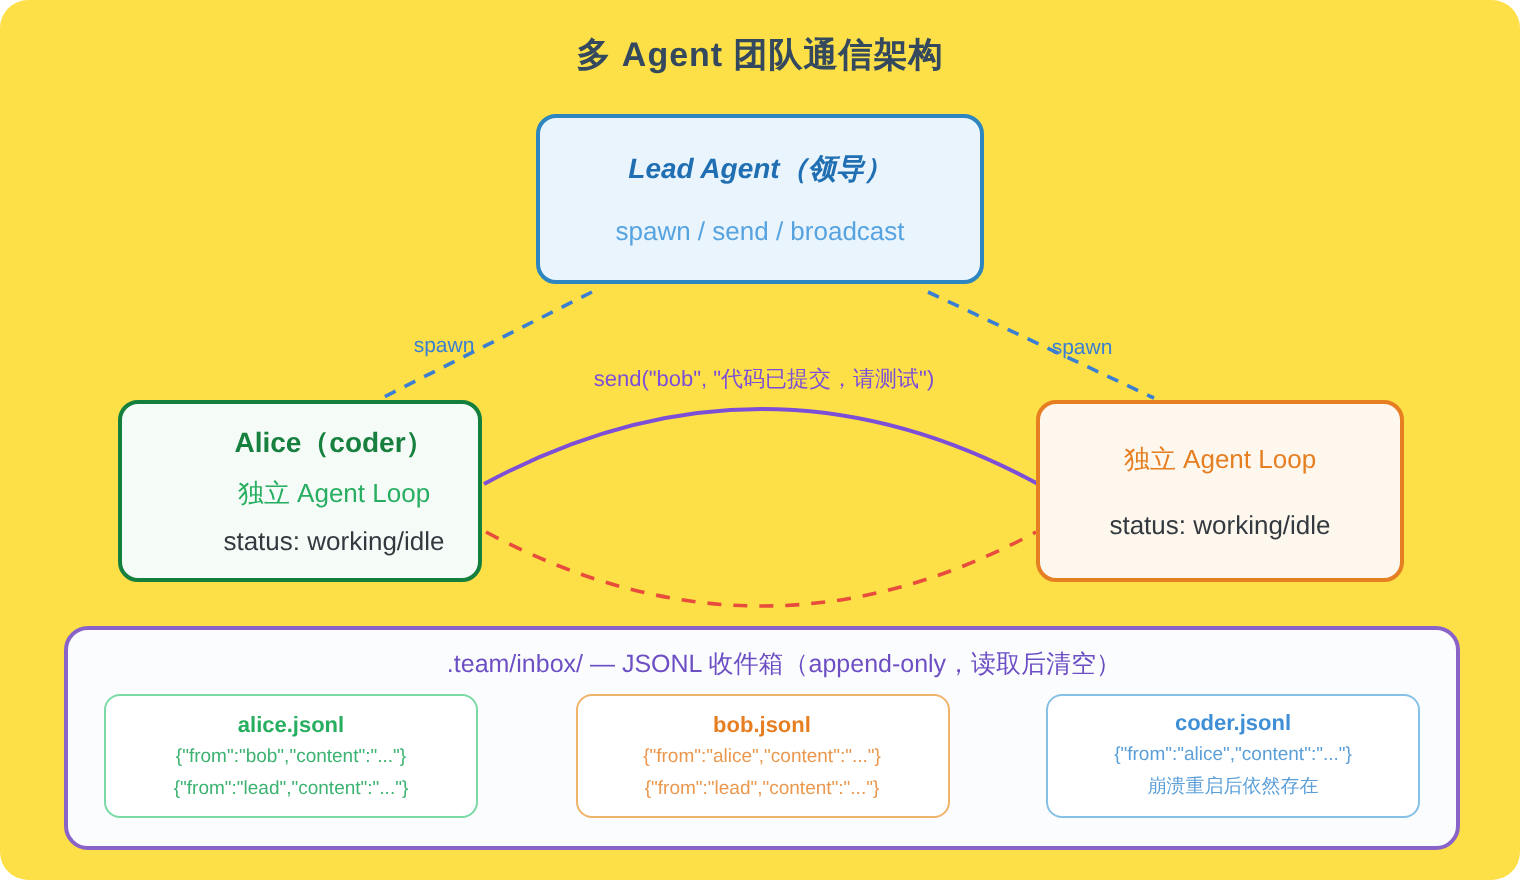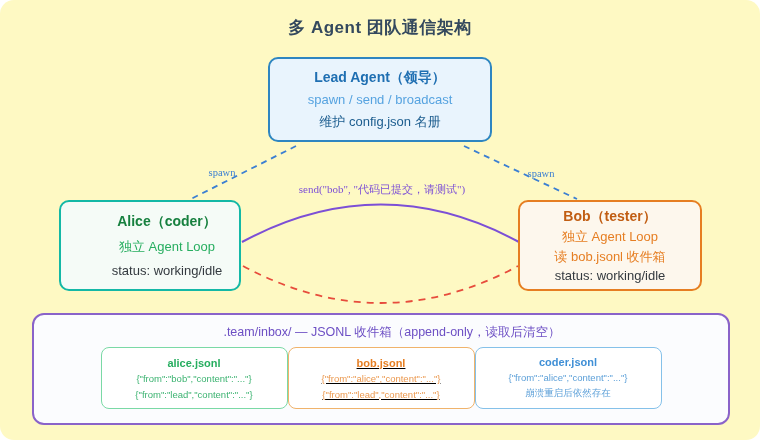--- a/index.html
+++ b/index.html
@@ -1,74 +1,74 @@
 <!DOCTYPE html>
 <html><head>
 <meta charset="utf-8">
 <style>
   html,body{margin:0;padding:0;background:#ffffff;}
   *{box-sizing:border-box;font-family:"Liberation Sans","DejaVu Sans",sans-serif;}
   .canvas{
-    position:relative;width:760px;height:440px;background:#fef9c3;
+    position:relative;width:760px;height:440px;background:#fde047;
     border-radius:14px;overflow:hidden;
   }
   .main-title{
     position:absolute;top:16px;left:0;width:760px;text-align:center;
     font-size:17px;font-weight:bold;color:#34495e;letter-spacing:.5px;
   }
   .node{
     position:absolute;border-radius:10px;display:flex;flex-direction:column;
     justify-content:space-evenly;align-items:center;text-align:center;padding:4px 6px;
   }
   .node .ntitle{font-size:14px;font-weight:600;}
   .node .nline{font-size:13px;}
   
   .lead{left:268px;top:57px;width:224px;height:85px;background:#e9f4fd;border:2px solid #2e86c1;}
-  .lead .ntitle{color:#1f6fb2;}
+  .lead .ntitle{color:#1f6fb2;font-style:italic;}
   .lead .l1{color:#56a3e0;}
   .lead .l2{color:#4a90d2;}
   .lead .l3{color:#1b5c8e;}
   
-  .alice{left:59px;top:200px;width:182px;height:91px;background:#f5fbf7;border:2px solid #14b8a6;padding-left:40px;}
+  .alice{left:59px;top:200px;width:182px;height:91px;background:#f5fbf7;border:2px solid #15803d;padding-left:40px;}
   .alice .ntitle{color:#17803f;}
   .alice .l1,.alice .l2{color:#27ae60;}
   
   .bob{left:518px;top:200px;width:184px;height:91px;background:#fdf7ed;border:2px solid #e67e22;}
   .bob .ntitle{color:#c15d12;}
   .bob .l1,.bob .l2{color:#e67e22;}
   .status{color:#33393f;}
   
-  .edge-label{position:absolute;font-size:10.5px;font-family:Liberation Serif, serif;}
+  .edge-label{position:absolute;font-size:10.5px;}
   .spawn-left{left:196px;top:167px;width:52px;text-align:center;color:#3b7fd2;}
   .spawn-right{left:515px;top:168px;width:52px;text-align:center;color:#3b7fd2;}
   .send-label{left:242px;top:182px;width:280px;text-align:center;color:#7c4fd6;font-size:11px;}
   svg.wires{position:absolute;left:0;top:0;pointer-events:none;}
   
   .inbox{
     position:absolute;left:32px;top:313px;width:698px;height:112px;
     border:2px solid #8a63c9;border-radius:12px;background:#fbfcfe;
   }
   .inbox-title{
     margin-top:9px;text-align:center;font-size:12.5px;color:#6d4fc4;padding-left:22px;
   }
   .inbox-row{
     position:absolute;left:0;top:32px;width:100%;display:flex;
-    justify-content:center;padding:0 18px;
+    justify-content:space-between;padding:0 18px;
   }
   .file-box{
     width:187px;height:62px;border-radius:8px;background:#ffffff;
     display:flex;flex-direction:column;justify-content:space-evenly;
     align-items:center;text-align:center;padding:4px 4px;
   }
   .file-box .ftitle{font-size:11px;font-weight:600;}
   .file-box .fline{font-size:9.5px;}
   .fb-green{border:1.5px solid #7ad9a5;}
   .fb-green .ftitle{color:#27ae60;}
   .fb-green .fline{color:#3cb371;}
-  .fb-orange{border:1.5px solid #f0b36b;text-decoration:underline;}
+  .fb-orange{border:1.5px solid #f0b36b;}
   .fb-orange .ftitle{color:#e67e22;}
   .fb-orange .fline{color:#eb984e;}
   .fb-blue{border:1.5px solid #85c1e9;}
   .fb-blue .ftitle{color:#3f8fd6;}
   .fb-blue .fline{color:#5b9fd8;}
 </style>
 </head>
 <body>
 
 <div class="canvas">
@@ -78,33 +78,30 @@
   <svg class="wires" width="760" height="440" viewBox="0 0 760 440">
     <line x1="296" y1="146" x2="191" y2="199" stroke="#3b7fd2" stroke-width="1.8" stroke-dasharray="6 5"></line>
     <line x1="464" y1="146" x2="577" y2="199" stroke="#3b7fd2" stroke-width="1.8" stroke-dasharray="6 5"></line>
     <path d="M 242 242 Q 381 167 519 242" fill="none" stroke="#7c4fd6" stroke-width="2"></path>
     <path d="M 243 266 Q 381 340 518 266" fill="none" stroke="#e74c3c" stroke-width="1.8" stroke-dasharray="7 6"></path>
   </svg>
 
   <div class="node lead">
     <div class="ntitle">Lead Agent（领导）</div>
     <div class="nline l1">spawn / send / broadcast</div>
-    <div class="nline l3">维护 config.json 名册</div>
   </div>
 
   <div class="node alice">
     <div class="ntitle">Alice（coder）</div>
     <div class="nline l1">独立 Agent Loop</div>
     <div class="nline status">status: working/idle</div>
   </div>
 
   <div class="node bob">
-    <div class="ntitle">Bob（tester）</div>
     <div class="nline l1">独立 Agent Loop</div>
-    <div class="nline l2">读 bob.jsonl 收件箱</div>
     <div class="nline status">status: working/idle</div>
   </div>
 
   <div class="edge-label spawn-left">spawn</div>
   <div class="edge-label spawn-right">spawn</div>
   <div class="edge-label send-label">send("bob", "代码已提交，请测试")</div>
 
   <div class="inbox">
     <div class="inbox-title">.team/inbox/ — JSONL 收件箱（append-only，读取后清空）</div>
     <div class="inbox-row">

